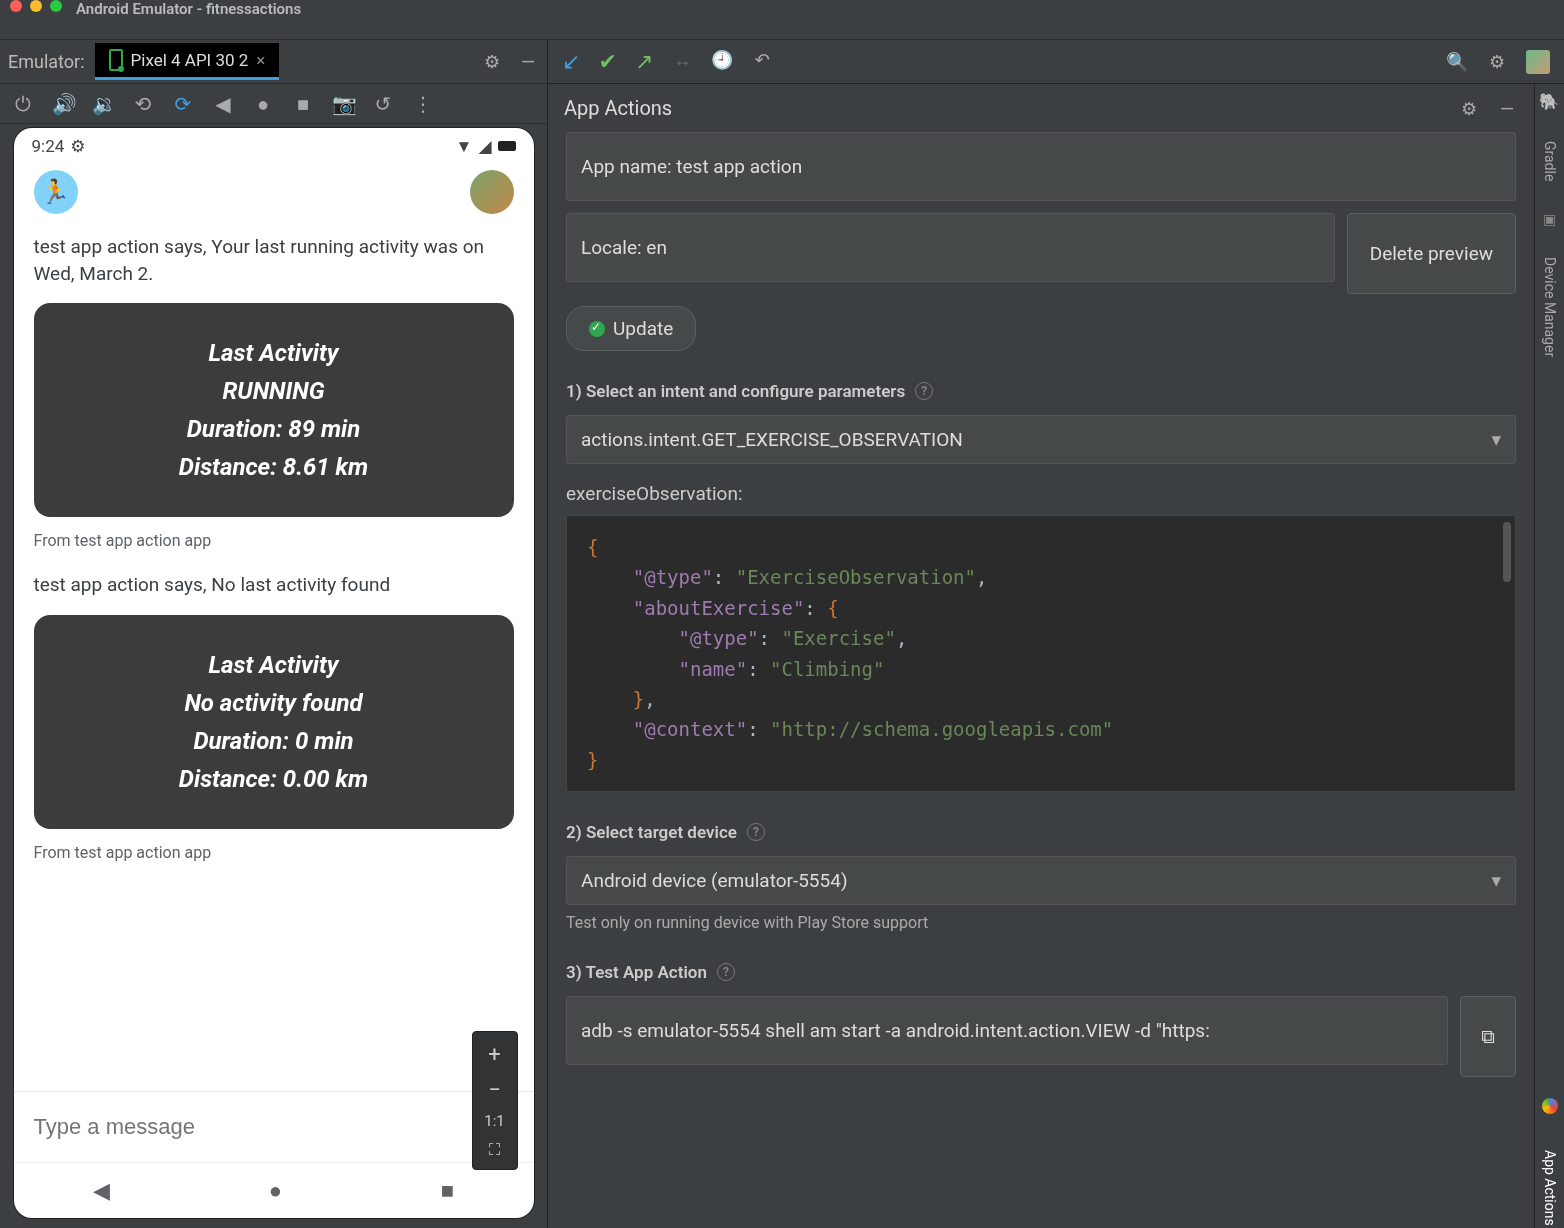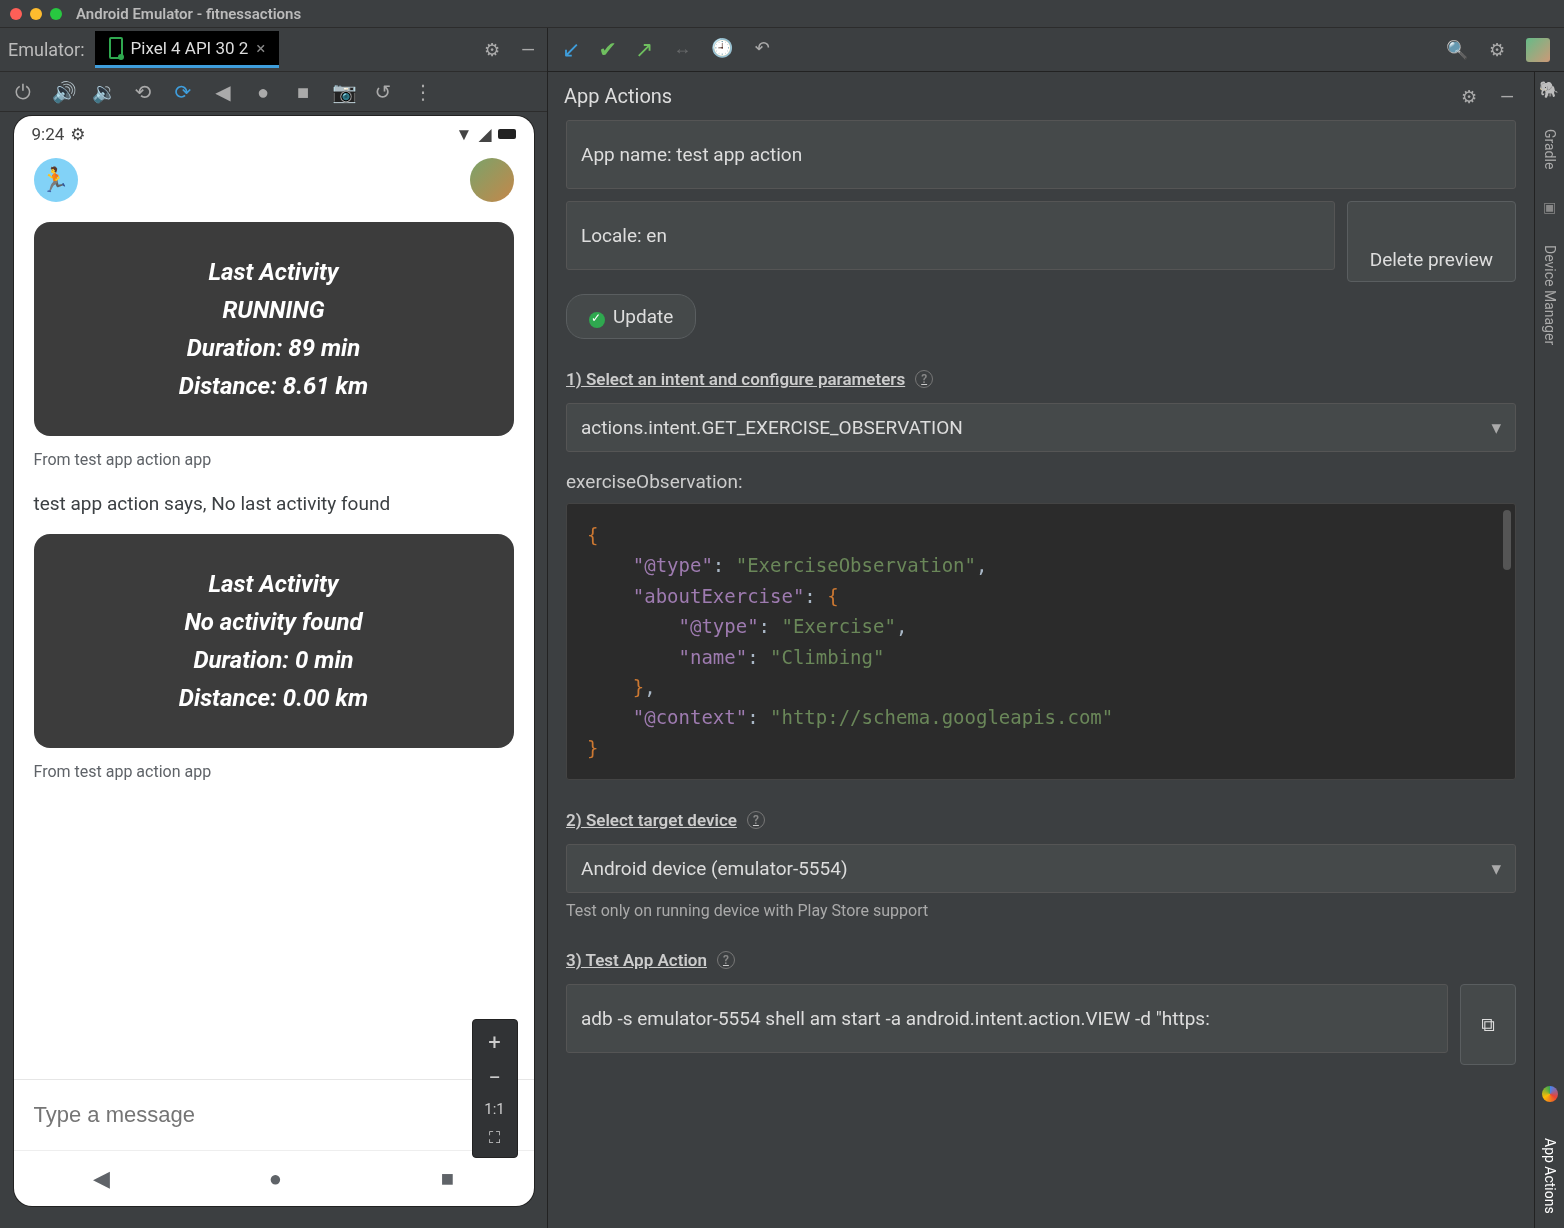--- a/index.html
+++ b/index.html
@@ -6,24 +6,23 @@
 body {
   font-family: -apple-system, BlinkMacSystemFont, "Segoe UI", Roboto, sans-serif;
   background: #2b2b2b;
   color: #bbbbbb;
   width: 1564px;
   height: 1228px;
   overflow: hidden;
   font-size: 16px;
 }
 .titlebar {
-  height: 28px;
+  height: 40px;
   background: #3c3f41;
   display: flex;
-  align-items: center;
   padding: 0 10px;
   border-bottom: 1px solid #2c2c2c;
 }
 .tl-dots { display:flex; gap:8px; margin-right:14px; }
 .tl-dot { width:12px; height:12px; border-radius:50%; }
 .tl-red{background:#ff5f57;} .tl-yel{background:#febc2e;} .tl-grn{background:#28c840;}
 .titlebar-title { color:#bbb; font-size:15px; font-weight:600; }
 .workspace { display:flex; height:calc(100% - 28px); }
 .left-col { width:548px; background:#3c3f41; display:flex; flex-direction:column; border-right:1px solid #222; }
 .right-col { flex:1; background:#3c3f41; display:flex; flex-direction:column; position:relative; }
@@ -84,24 +83,24 @@
 .vicon{width:16px;height:16px;border-radius:50%;background:conic-gradient(#4285f4,#ea4335,#fbbc05,#34a853);margin-top:auto;margin-bottom:6px;}
 
 
 .panel{ margin-right:30px; flex:1; overflow-y:auto; padding:0; }
 .panel-hdr{ display:flex; align-items:center; padding:12px 16px; font-size:20px; color:#ddd;}
 .panel-hdr .pr{margin-left:auto;display:flex;gap:16px;}
 .panel-body{ padding:0 18px 20px;}
 .fld{ background:#45494a;border:1px solid #555;border-radius:3px;padding:22px 14px;font-size:19px;color:#ddd;margin-bottom:12px;width:100%;}
 .row{ display:flex; gap:12px; align-items:stretch;}
 .row .fld{flex:1;}
-.btn{ background:#45494a;border:1px solid #5a5e60;border-radius:4px;padding:10px 22px;font-size:19px;color:#ddd;cursor:pointer;display:flex;align-items:flex-end;gap:8px;}
+.btn{ background:#45494a;border:1px solid #5a5e60;border-radius:4px;padding:10px 22px;font-size:19px;color:#ddd;cursor:pointer;display:flex;align-items:center;gap:8px;}
 .upd-chk{width:16px;height:16px;border-radius:50%;background:#2fa84f;display:inline-block;position:relative;}
 .upd-chk::after{content:"✓";color:#fff;font-size:12px;position:absolute;left:2px;top:-1px;}
-.step-lbl{ font-size:17px;font-weight:600;color:#ccc;margin:30px 0 14px; display:flex;align-items:center;gap:10px;text-decoration:underline;}
+.step-lbl{ font-size:17px;font-weight:600;color:#ccc;margin:30px 0 14px; display:flex;align-items:center;gap:10px;}
 .help{width:18px;height:18px;border:1px solid #777;border-radius:50%;font-size:12px;display:flex;align-items:center;justify-content:center;color:#888;}
 .sel{ background:#45494a;border:1px solid #555;border-radius:3px;padding:12px 14px;font-size:19px;color:#ddd; display:flex;align-items:center;cursor:pointer;}
 .sel .car{margin-left:auto;color:#aaa;}
 .sublab{font-size:19px;color:#ccc;margin:18px 0 10px;}
 .codebox{ background:#2b2b2b;border:1px solid #444;border-radius:3px;padding:16px 20px;font-family:Menlo,Consolas,monospace;font-size:19px;line-height:1.6;white-space:pre;color:#a9b7c6;position:relative;}
 .codebox .k{color:#9e7bb0;}
 .codebox .s{color:#6a8759;}
 .codebox .p{color:#cc7832;}
 .codebox .scrollthumb{position:absolute;right:4px;top:6px;width:8px;height:60px;background:#555;border-radius:4px;}
 .note{font-size:16px;color:#aaa;margin-top:8px;}
@@ -158,20 +157,21 @@
             <span>▼</span>
             <span>◢</span>
             <span class="batt"></span>
           </div>
         </div>
         <div class="ph-app">
           <div class="ph-top">
             <div class="run-icon">🏃</div>
             <div class="avatar"></div>
           </div>
+          <div class="msg">test app action says, Your last running activity was on Wed, March 2.</div>
           <div class="card">
             <div class="ln">Last Activity</div>
             <div class="ln">RUNNING</div>
             <div class="ln">Duration: 89 min</div>
             <div class="ln">Distance: 8.61 km</div>
           </div>
           <div class="from">From test app action app</div>
           <div class="msg">test app action says, No last activity found</div>
           <div class="card">
             <div class="ln">Last Activity</div>

